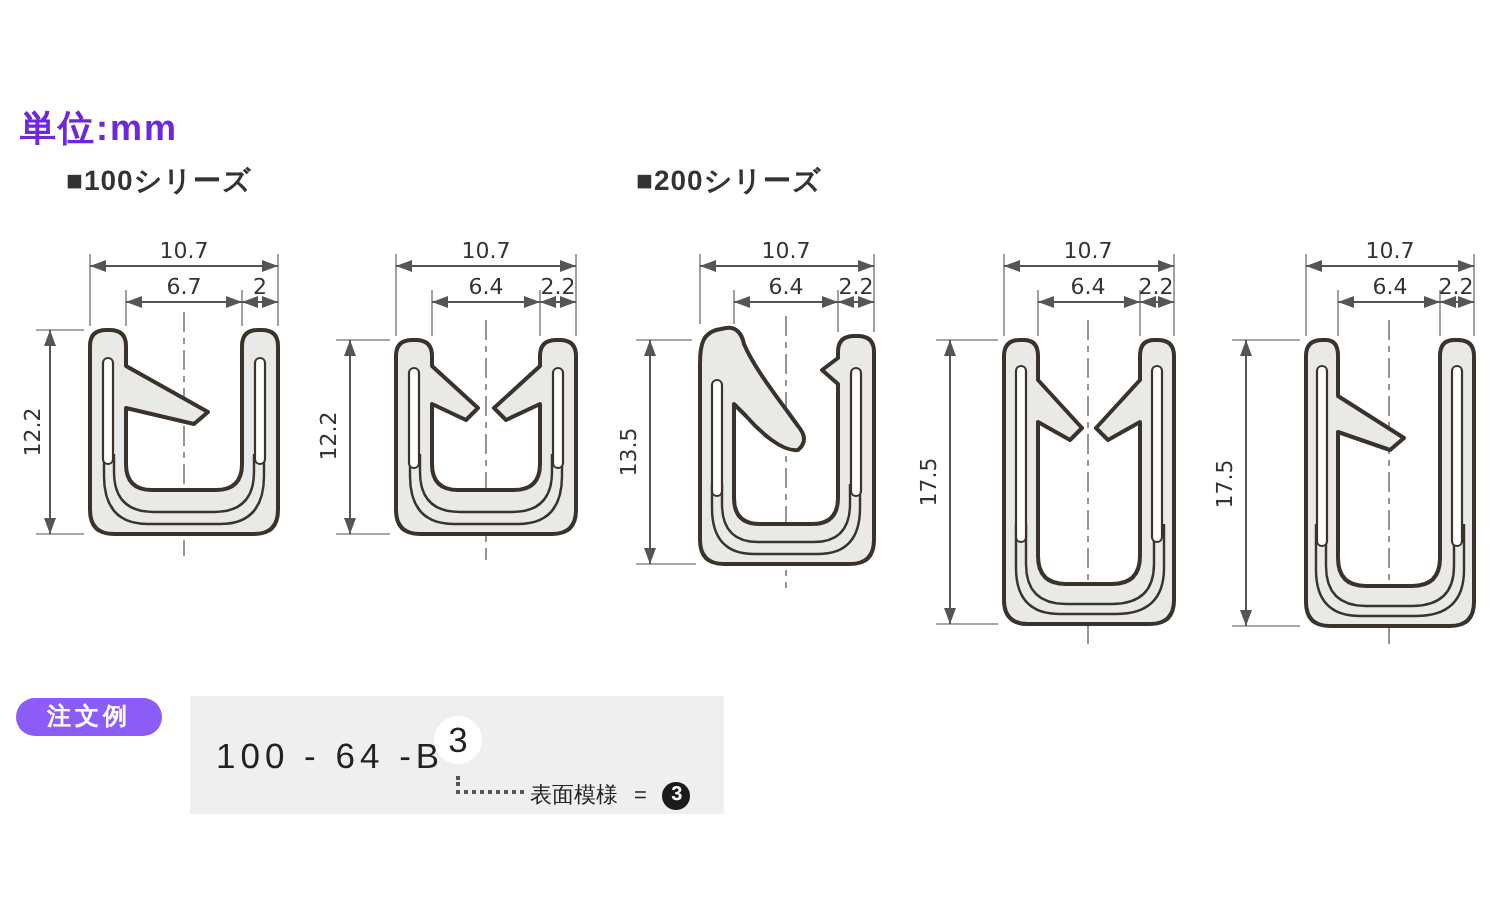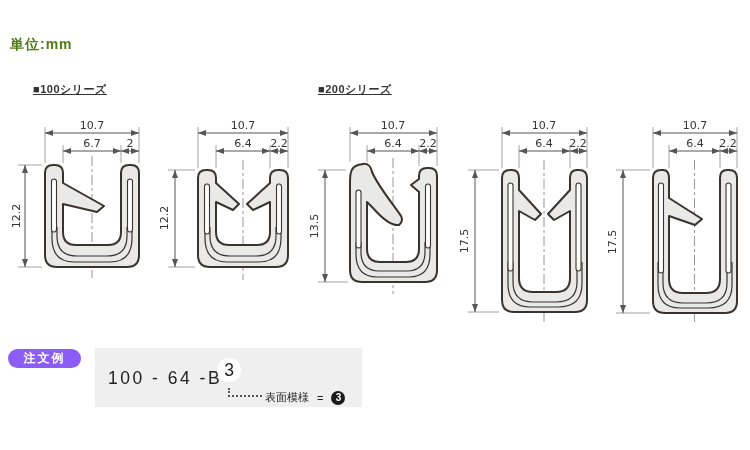--- a/index.html
+++ b/index.html
@@ -1,28 +1,27 @@
 <!DOCTYPE html>
 <html><head>
 <meta charset="utf-8">
 <style>
   html,body{margin:0;padding:0;background:#fff;}
   .stage{
     position:relative;width:750px;height:450px;background:#ffffff;overflow:hidden;
     font-family:"Liberation Sans","DejaVu Sans",sans-serif;color:#222;
   }
   .unit-label{
-    position:absolute;left:10px;top:36px;font-size:14px;font-weight:bold;color:#4d7c0f;
+    position:absolute;left:10px;top:52px;font-size:18px;font-weight:bold;color:#6d28d9;
     letter-spacing:1px;
   }
   .fig{position:absolute;top:82px;width:160px;height:260px;}
   .series-header{
-    position:absolute;top:0;font-size:11px;font-weight:bold;color:#333;white-space:nowrap;
+    position:absolute;top:0;font-size:14px;font-weight:bold;color:#333;white-space:nowrap;
     letter-spacing:0.5px;
-    text-decoration:underline;
   }
   .fig svg{position:absolute;top:30px;left:0;}
   
   .outline{fill:#e9e9e8;stroke:#3a332c;stroke-width:2;stroke-linejoin:round;}
   .detail{fill:none;stroke:#3a332c;stroke-width:1.2;}
   .slot{fill:#ffffff;stroke:#3a332c;stroke-width:1.1;}
   .dim{stroke:#555555;stroke-width:1;fill:none;}
   .ext{stroke:#8a8a8a;stroke-width:0.8;fill:none;}
   .center{stroke:#8a8a8a;stroke-width:0.9;stroke-dasharray:10 3 3 3;}
   .dimtext{font-family:"DejaVu Sans","Liberation Sans",sans-serif;font-size:11px;fill:#333;}

